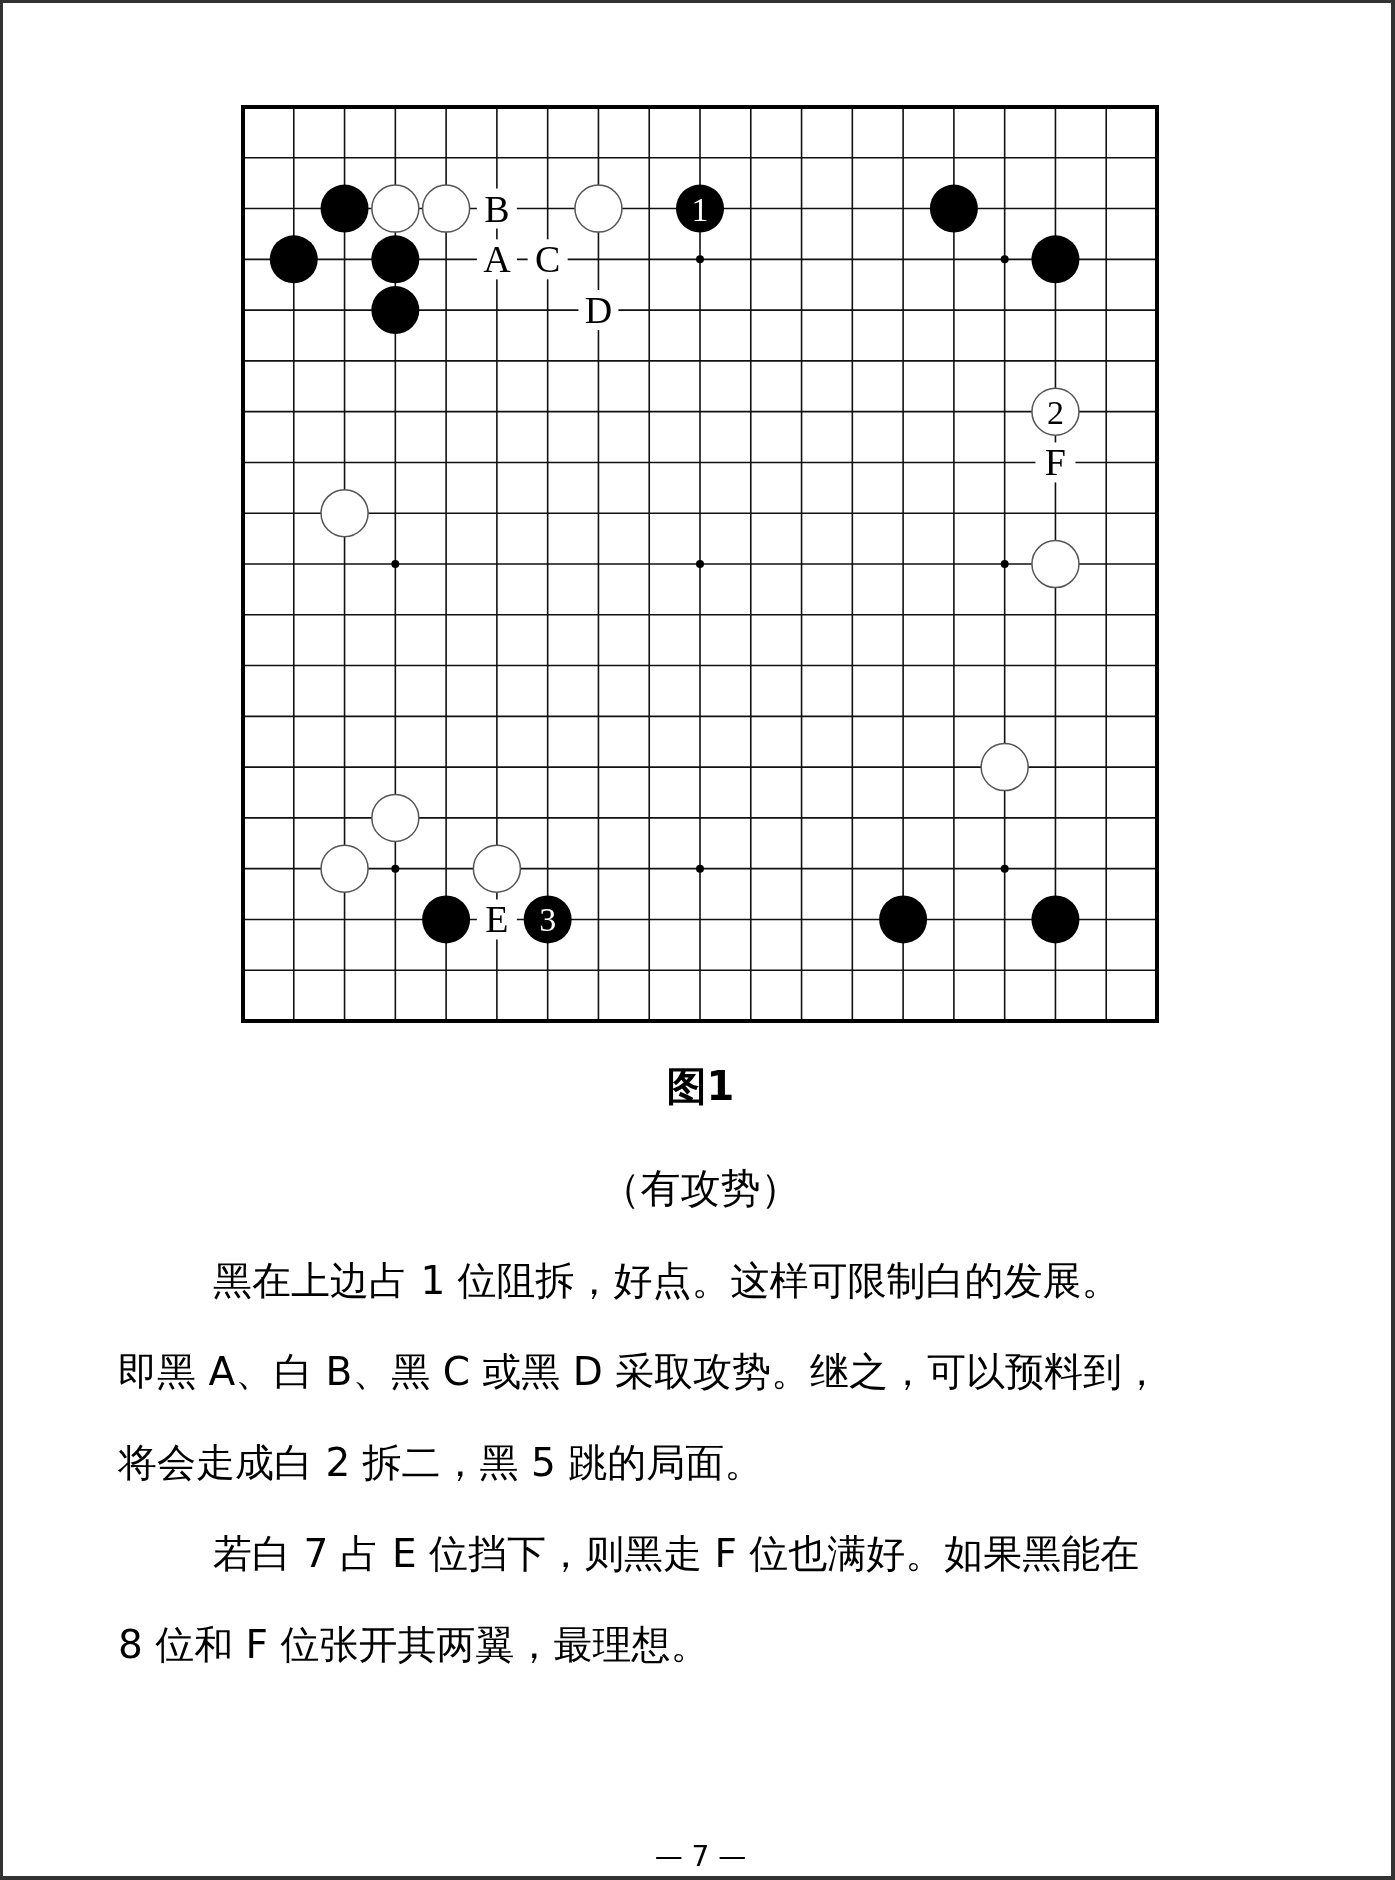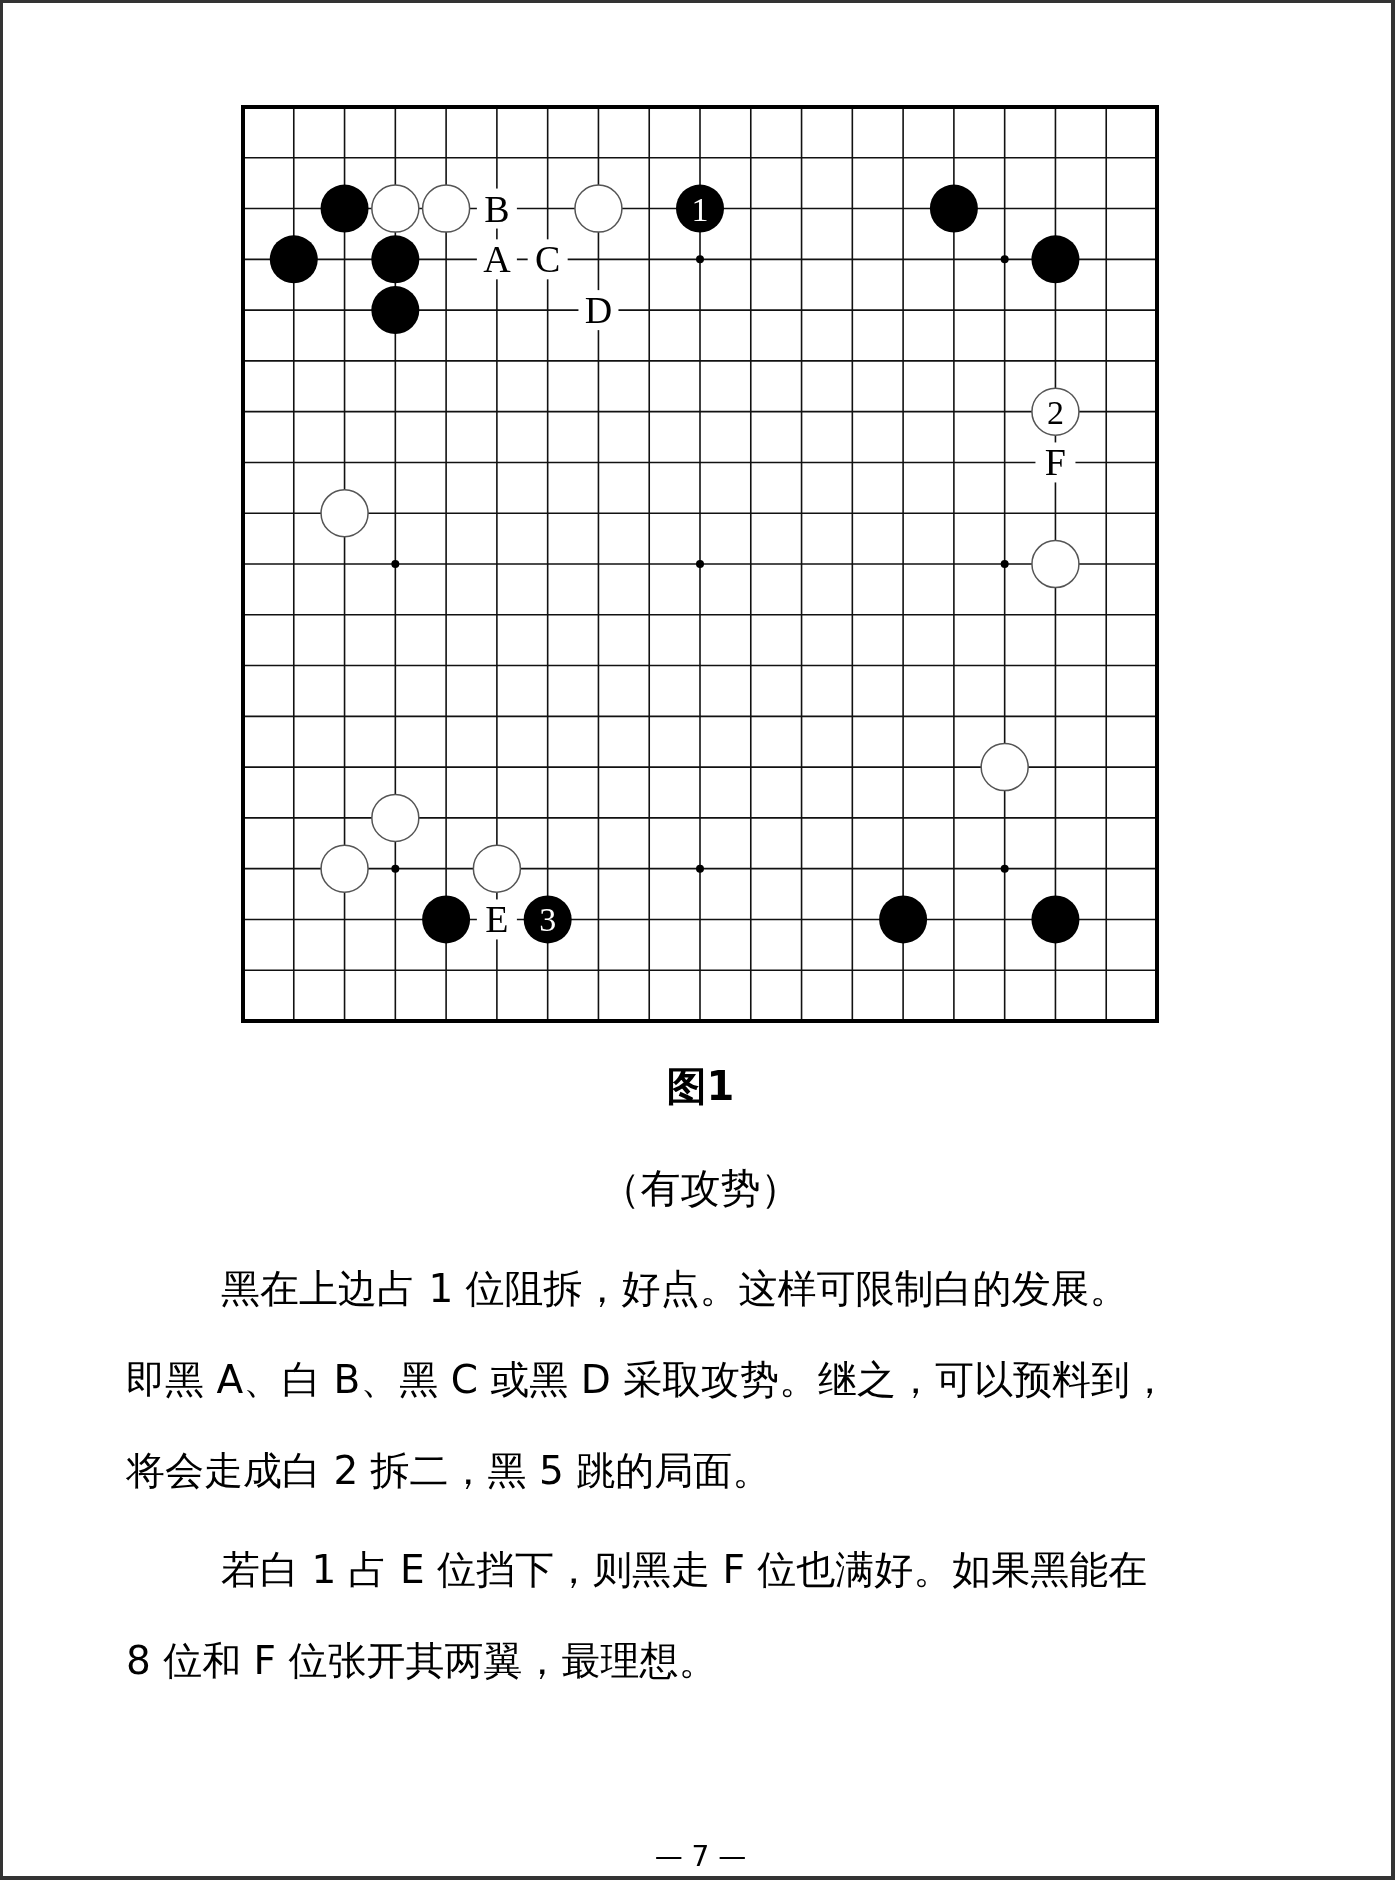--- a/index.html
+++ b/index.html
@@ -58,21 +58,21 @@
     .body-text {
       position: absolute;
       left: 115px;
       width: 1180px;
       color: #000;
       font-family: "DejaVu Sans", sans-serif;
       font-size: 39px;
       line-height: 91px;
     }
     .para {
-      margin: 8px;
+      margin: 0;
       padding: 0;
     }
     .line {
       display: block;
       white-space: nowrap;
       height: 91px;
     }
     .indent {
       padding-left: 95px;
     }
@@ -251,19 +251,19 @@
   <div class="caption fig-title">图1</div>
   <div class="caption fig-subtitle">（有攻势）</div>
 
   <div class="body-text" style="top:1232px;">
     <div class="para">
       <span class="line indent">黑在上边占 1 位阻拆，好点。这样可限制白的发展。</span>
       <span class="line">即黑 A、白 B、黑 C 或黑 D 采取攻势。继之，可以预料到，</span>
       <span class="line">将会走成白 2 拆二，黑 5 跳的局面。</span>
     </div>
     <div class="para">
-      <span class="line indent">若白 1 占 E 位挡下，则黑走 F 位也满好。如果黑能在</span>
+      <span class="line indent">若白 7 占 E 位挡下，则黑走 F 位也满好。如果黑能在</span>
       <span class="line">8 位和 F 位张开其两翼，最理想。</span>
     </div>
   </div>
 
   <div class="page-number">— 7 —</div>
 </div>
 
 </body></html>

